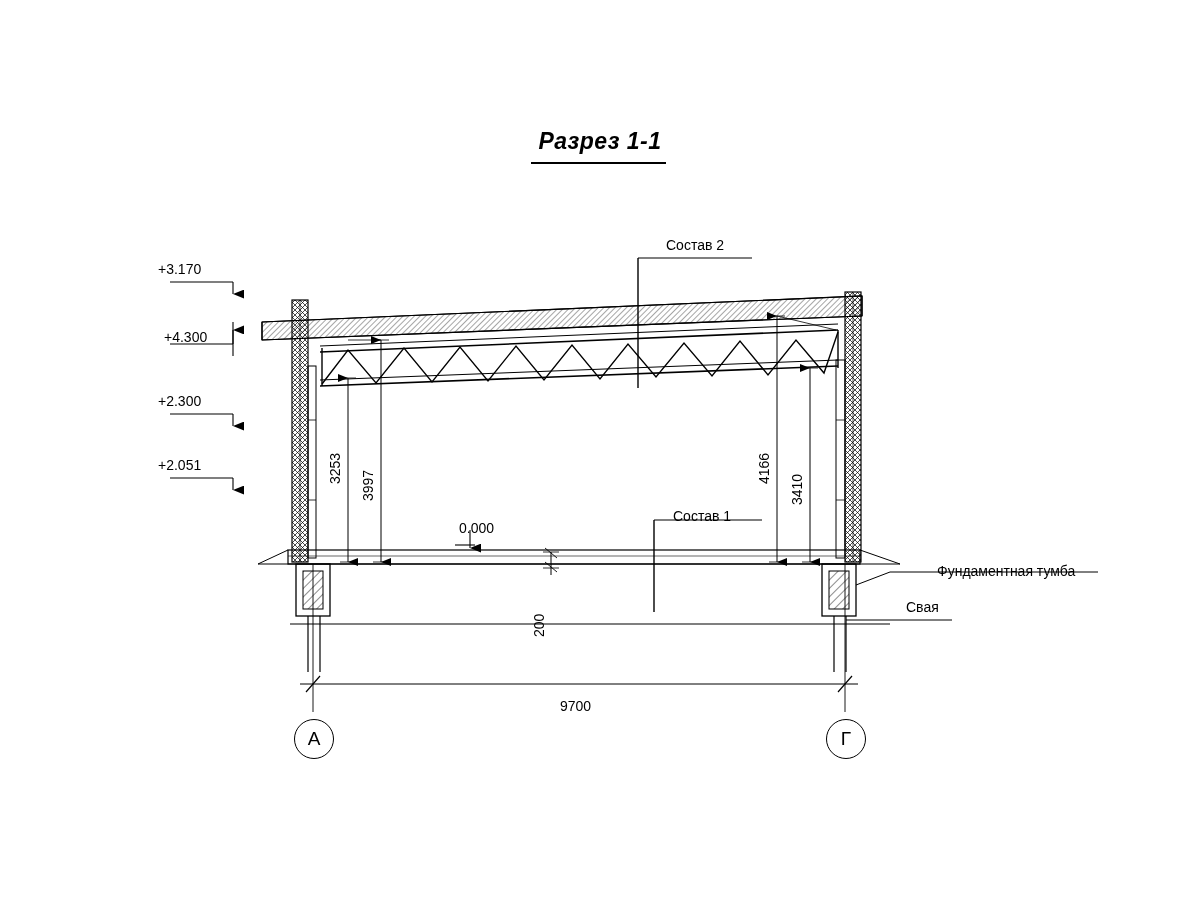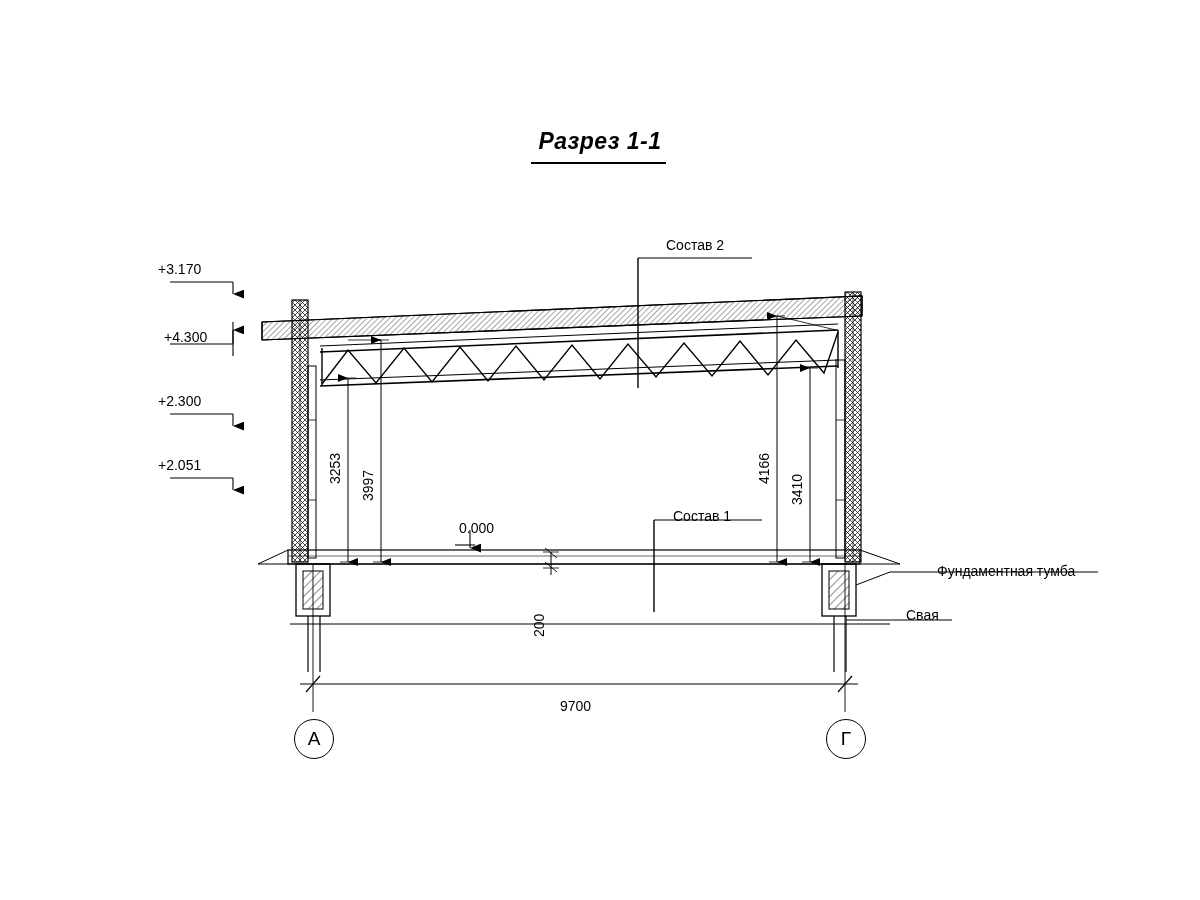--- a/index.html
+++ b/index.html
@@ -253,21 +253,21 @@
 
   <div class="lbl" style="left:158px; top:262px;">+3.170</div>
   <div class="lbl" style="left:164px; top:330px;">+4.300</div>
   <div class="lbl" style="left:158px; top:394px;">+2.300</div>
   <div class="lbl" style="left:158px; top:458px;">+2.051</div>
   <div class="lbl" style="left:459px; top:521px;text-align:right;">0.000</div>
 
   <div class="lbl" style="left:666px; top:238px;">Состав 2</div>
   <div class="lbl" style="left:673px; top:509px;">Состав 1</div>
   <div class="lbl" style="left:905px; top:564px;margin-left:32px;">Фундаментная тумба</div>
-  <div class="lbl" style="left:906px; top:600px;margin-top:8px;">Свая</div>
+  <div class="lbl" style="left:906px; top:600px;">Свая</div>
 
   <div class="vert" style="left:342px; top:470px;">3253</div>
   <div class="vert" style="left:375px; top:487px;">3997</div>
   <div class="vert" style="left:771px; top:470px;">4166</div>
   <div class="vert" style="left:804px; top:491px;">3410</div>
   <div class="vert" style="left:546px; top:623px;">200</div>
 
   <div class="lbl" style="left:560px; top:699px;">9700</div>
 
   <div class="circle-mark" style="left:294px; top:719px;">

